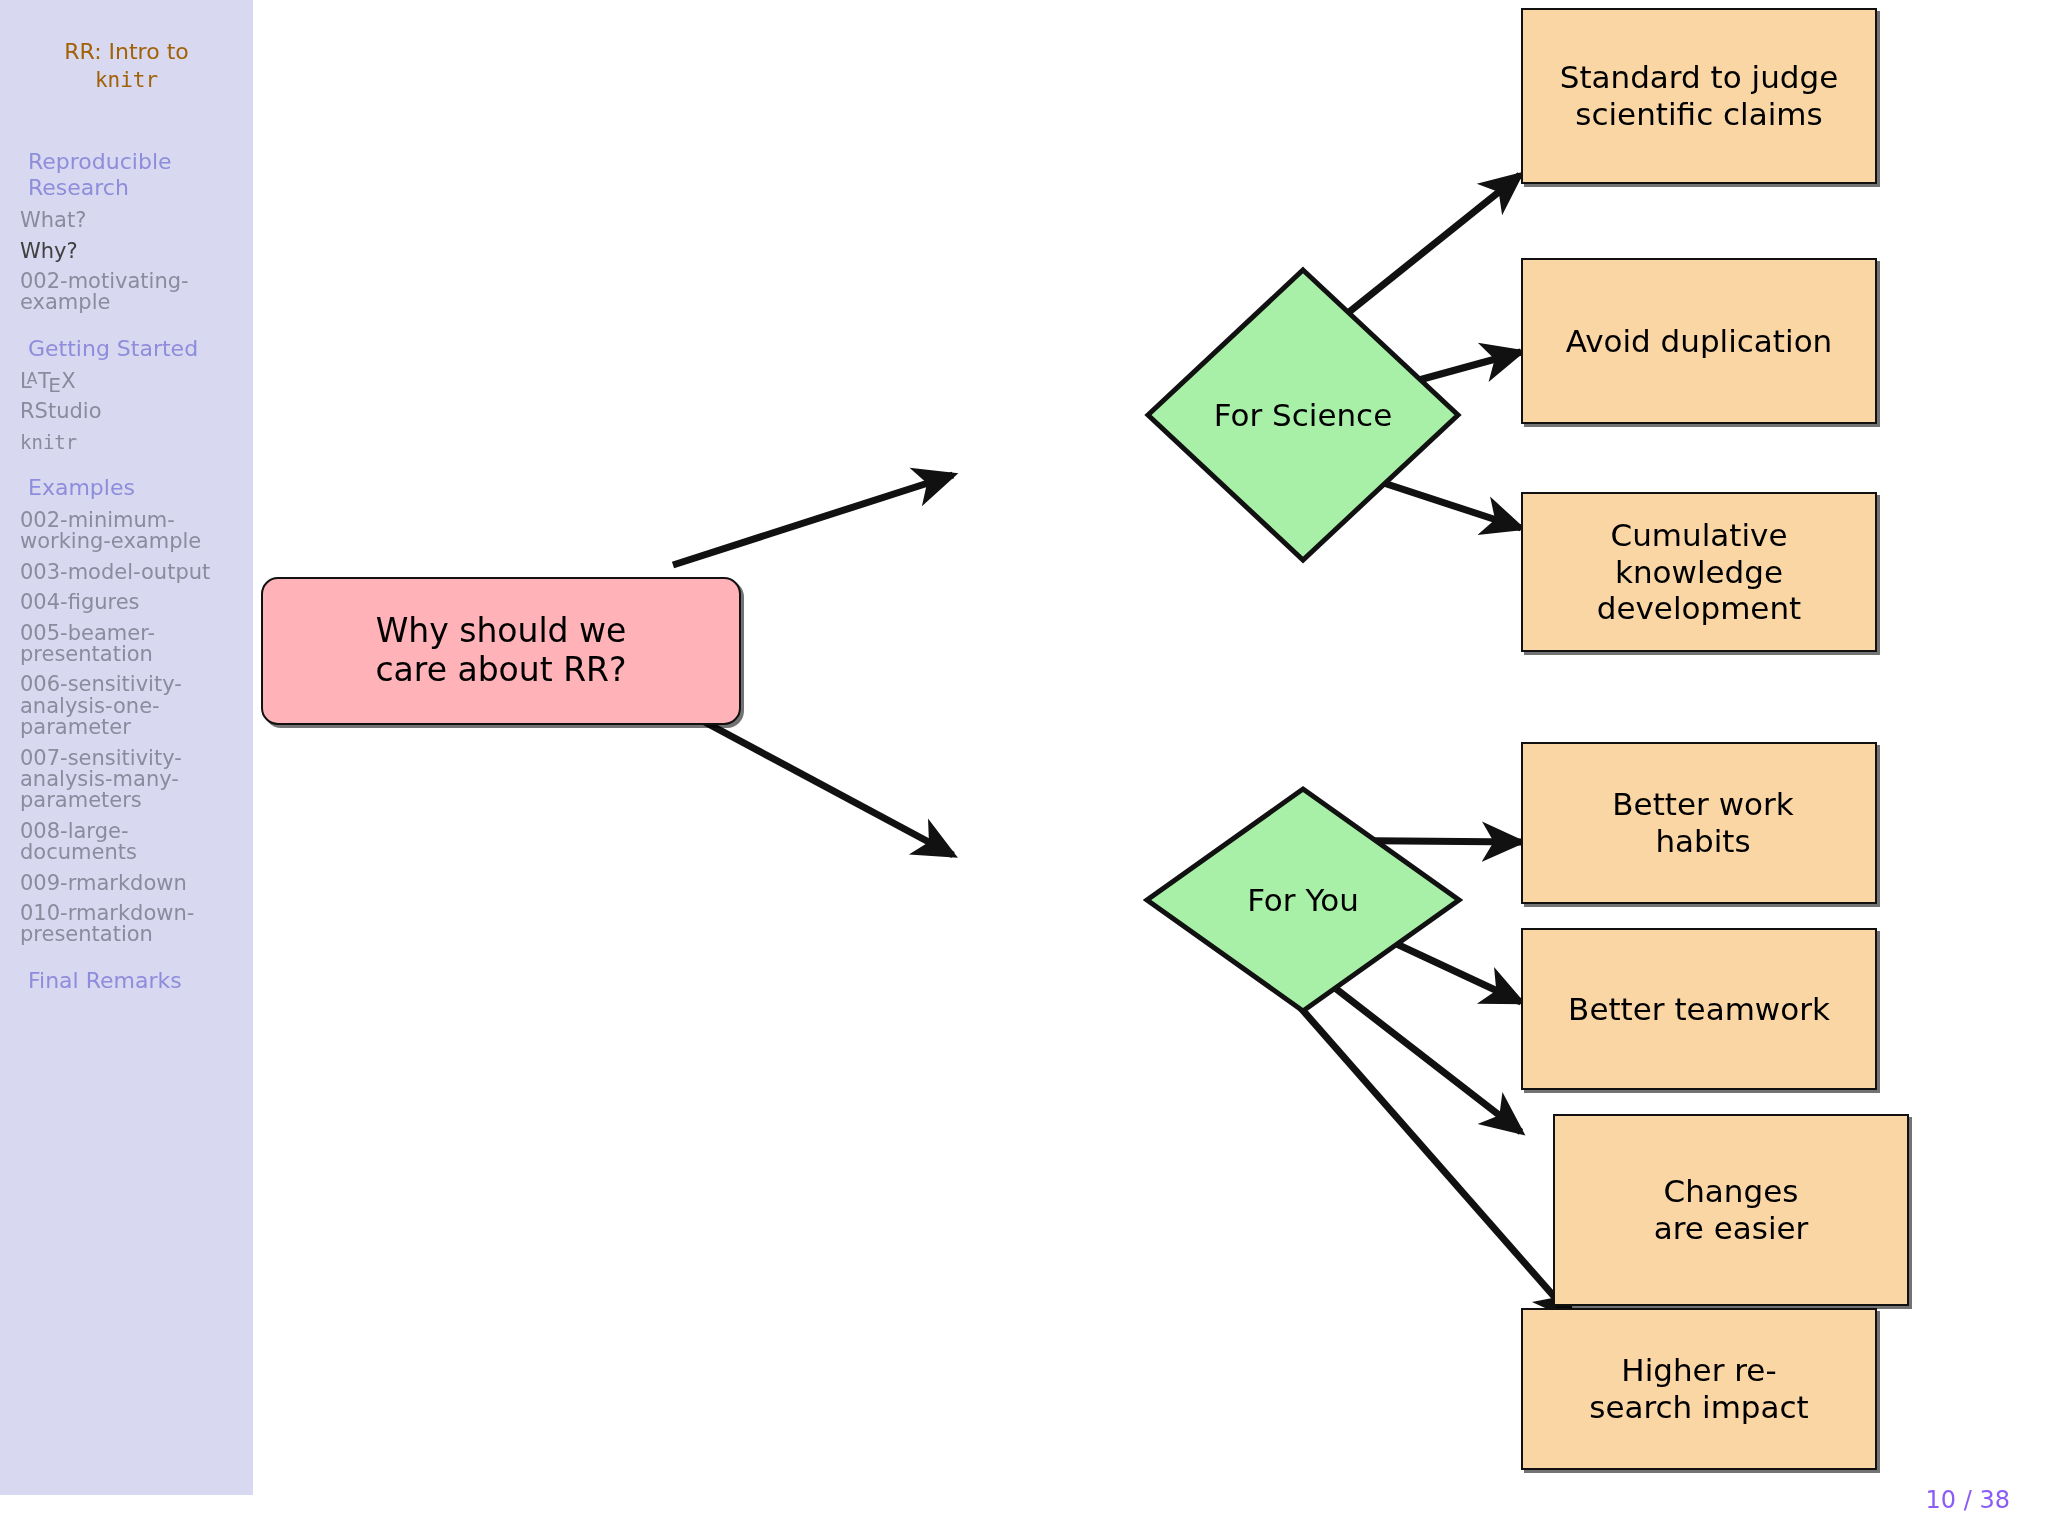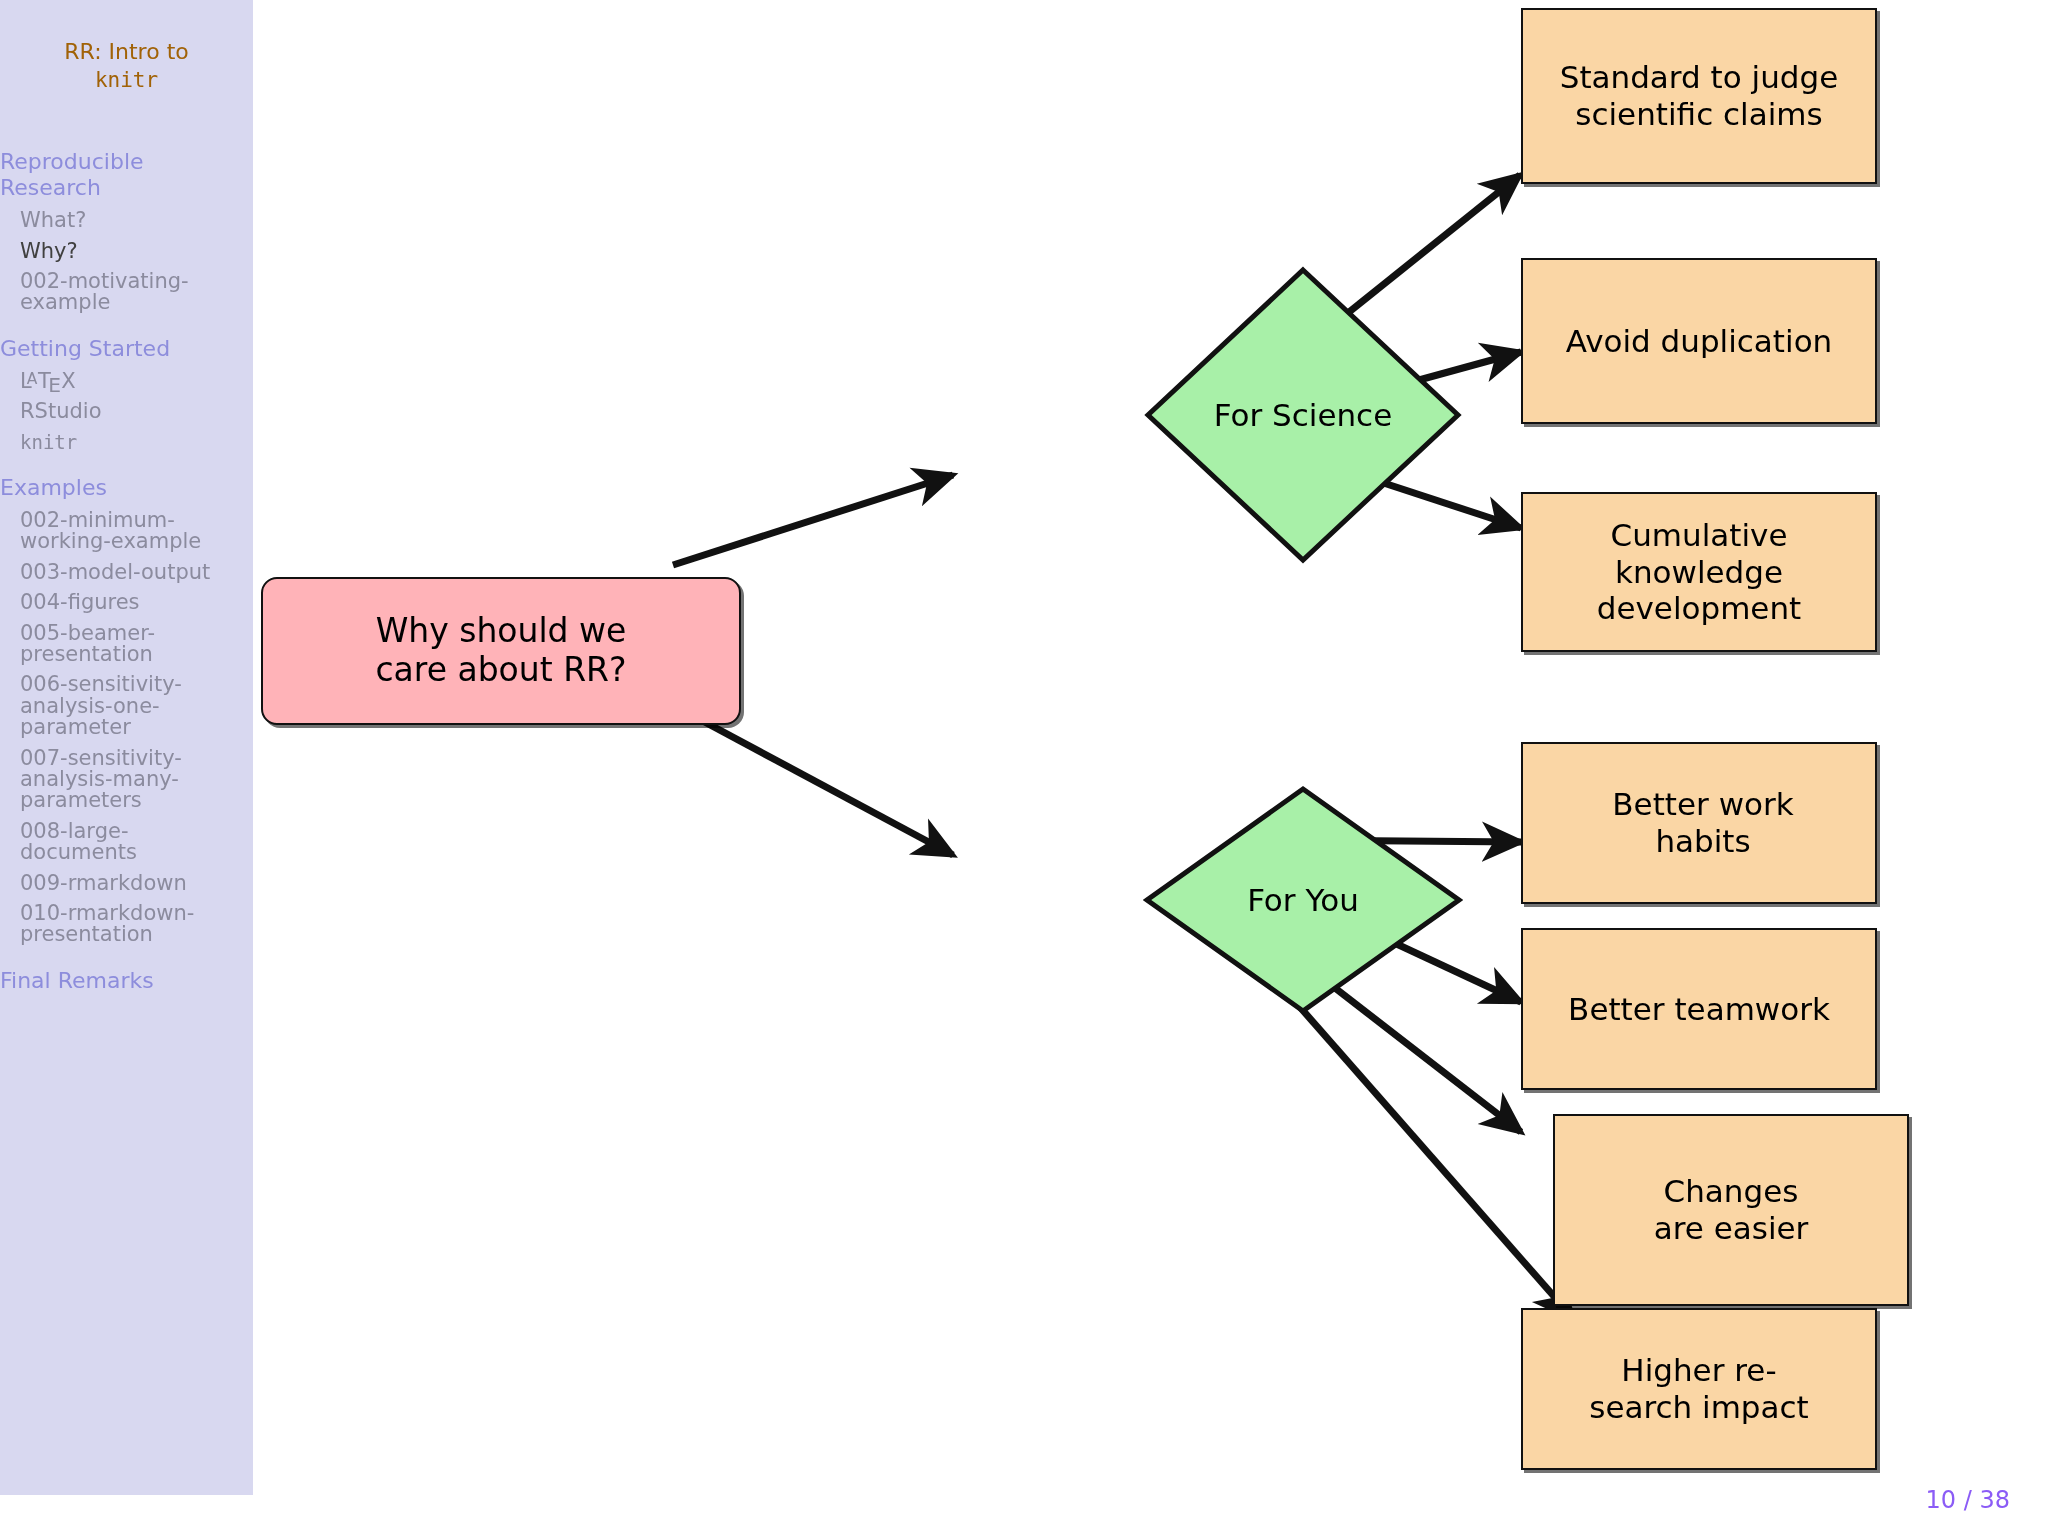--- a/index.html
+++ b/index.html
@@ -37,21 +37,21 @@
   #sidebar-title .mono {
     font-family: "DejaVu Sans Mono", "Liberation Mono", monospace;
     font-size: 21px;
     display: block;
     margin-top: 2px;
   }
   .nav-section {
     color: #8d8ddc;
     font-size: 22px;
     line-height: 1.18;
-    padding: 0 8px 0 0;
+    padding: 0 8px 0 28px;
     margin-top: 22px;
   }
   .nav-section.first { margin-top: 56px; }
   .nav-item {
     color: #8b8b9e;
     font-size: 21px;
     line-height: 1.02;
     padding: 0 24px 0 20px;
     margin-top: 9px;
   }
@@ -183,21 +183,21 @@
       <path d="M 1030,365 L 1267,175"></path>
       <path d="M 1075,405 L 1268,352"></path>
       <path d="M 1030,450 L 1268,528"></path>
       <path d="M 1033,840 L 1268,842"></path>
       <path d="M 1060,905 L 1268,1002"></path>
       <path d="M 1020,940 L 1268,1132"></path>
       <path d="M 1010,965 L 1320,1318"></path>
     </g>
   </svg>
 
-  <div class="node node-root" style="left:8px; top:577px; width:480px; height:148px;">
+  <div class="node node-root" style="left:8px; top:577px; width:480px; height:148px;border-radius:17px;">
     <span>Why should we
 care about RR?</span>
   </div>
 
   <div class="node node-diamond" style="left:890px; top:265px; width:320px; height:300px;">
     <svg class="diamond-shape" viewBox="0 0 320 300" preserveAspectRatio="none">
       <polygon points="160,5 315,150 160,295 5,150" fill="#a8f0a8" stroke="#111" stroke-width="5"></polygon>
     </svg>
     <span class="diamond-label">For Science</span>
   </div>

